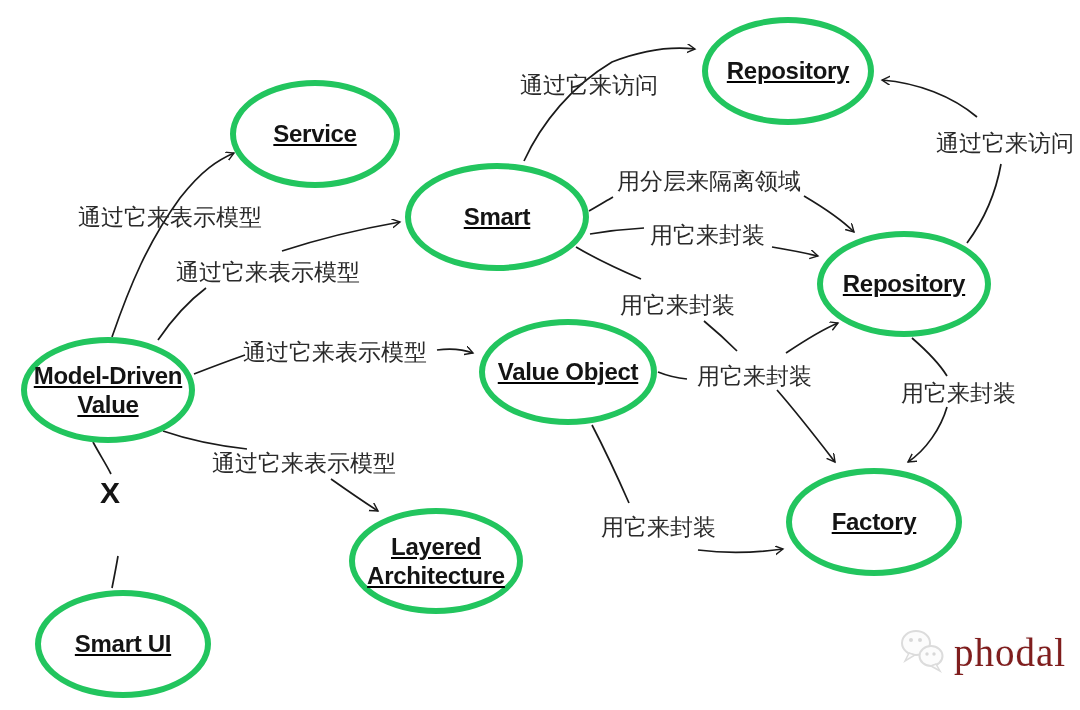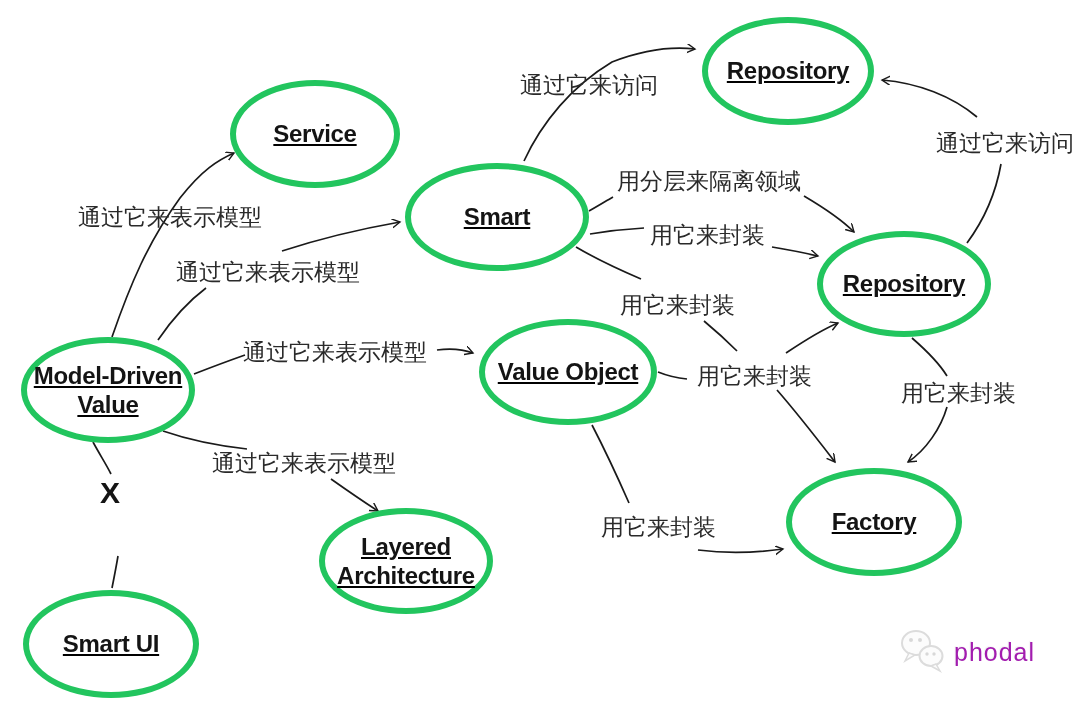--- a/index.html
+++ b/index.html
@@ -49,24 +49,24 @@
     z-index:3;
     font-family:"Liberation Sans", sans-serif;
   }
   .watermark{
     position:absolute;
     left:898px;top:626px;
     display:flex;align-items:center;gap:6px;
     z-index:3;
   }
   .watermark-text{
-    font-size:25px;
-    color:#a21caf;
+    font-size:39px;
+    color:#7f1d1d;
     letter-spacing:1px;
-    font-family:Liberation Sans, sans-serif;
+    font-family:Liberation Serif, serif;
     text-shadow:1px 1px 1px rgba(255,255,255,0.9), -1px -1px 1px rgba(0,0,0,0.05);
   }
 </style>
 </head>
 <body>
 
 <div class="stage">
 
   <svg class="edges" width="1080" height="710" viewBox="0 0 1080 710">
     <defs>
@@ -140,32 +140,32 @@
     <span class="node-label">
         <span>Model-Driven</span>
         <span>Value</span>
       </span>
   </div>
 
   <div class="node" style="left:479px;top:319px;width:178px;height:106px">
     <span class="node-label">Value Object</span>
   </div>
 
-  <div class="node" style="left:319px;top:508px;width:174px;height:106px">
+  <div class="node" style="left:349px;top:508px;width:174px;height:106px">
     <span class="node-label">
         <span>Layered</span>
         <span>Architecture</span>
       </span>
   </div>
 
   <div class="node" style="left:786px;top:468px;width:176px;height:108px">
     <span class="node-label">Factory</span>
   </div>
 
-  <div class="node" style="left:23px;top:590px;width:176px;height:108px">
+  <div class="node" style="left:35px;top:590px;width:176px;height:108px">
     <span class="node-label">Smart UI</span>
   </div>
 
   <div class="elabel" style="left:520px;top:70px">通过它来访问</div>
   <div class="elabel" style="left:936px;top:128px">通过它来访问</div>
   <div class="elabel" style="left:617px;top:166px">用分层来隔离领域</div>
   <div class="elabel" style="left:650px;top:220px">用它来封装</div>
   <div class="elabel" style="left:620px;top:290px">用它来封装</div>
   <div class="elabel" style="left:78px;top:202px">通过它来表示模型</div>
   <div class="elabel" style="left:176px;top:257px">通过它来表示模型</div>

